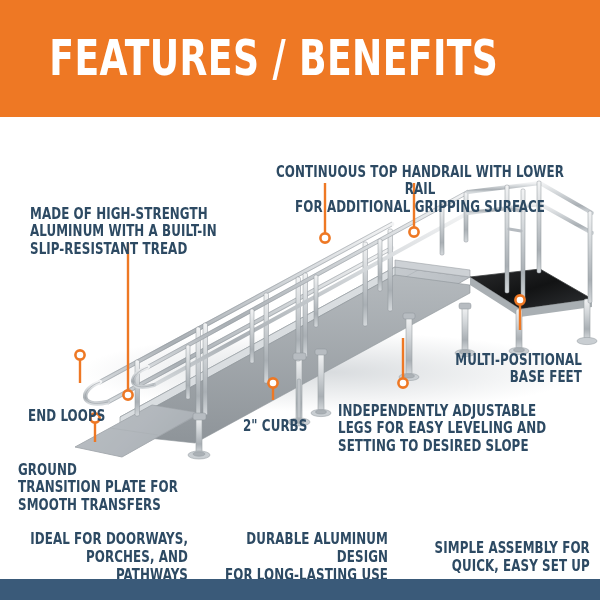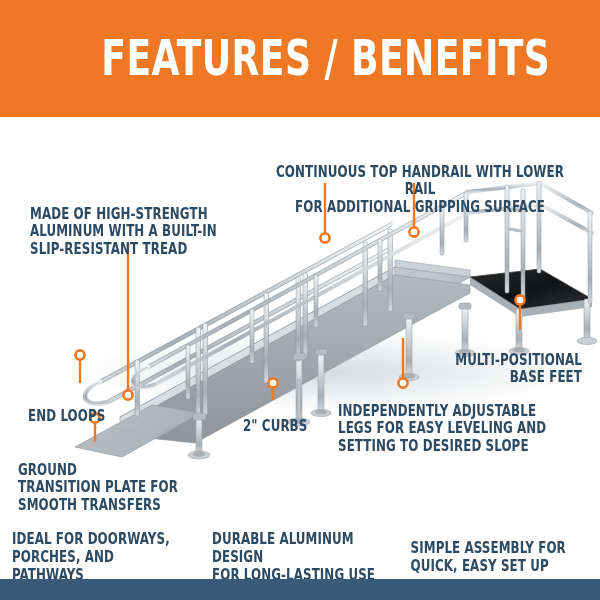--- a/index.html
+++ b/index.html
@@ -9,21 +9,21 @@
     font-family:"Liberation Sans", sans-serif;
     overflow:hidden;
     position:relative;
   }
   #root{position:relative;width:600px;height:600px;background:#fff;}
 
   
   .header{
     position:absolute;left:0;top:0;width:600px;height:117px;
     background:#ee7824;
-    display:flex;align-items:center;justify-content:flex-end;
+    display:flex;align-items:center;justify-content:flex-start;
   }
   .header h1{
     margin:0;
     color:#ffffff;
     font-family:"Liberation Sans Narrow","DejaVu Sans Condensed","Liberation Sans",sans-serif;
     font-weight:bold;
     font-size:49px;
     letter-spacing:0.5px;
     line-height:1;
     transform:scaleX(0.82);
@@ -51,21 +51,21 @@
   .callout.right{text-align:right;transform-origin:right top;}
   .callout.center{text-align:center;transform-origin:center top;}
 
   
   .captions{
     position:absolute;left:0;top:517px;width:600px;height:62px;
     display:flex;align-items:center;
   }
   .caption{
     flex:1;
-    text-align:left;
+    text-align:right;
     color:#2d4a63;
     font-family:"Liberation Sans Narrow","DejaVu Sans Condensed","Liberation Sans",sans-serif;
     font-weight:bold;
     font-size:15px;
     line-height:1.2;
     white-space:pre-line;
     letter-spacing:0.1px;
   }
   .caption span{display:inline-block;transform:scaleX(0.88);}
 

